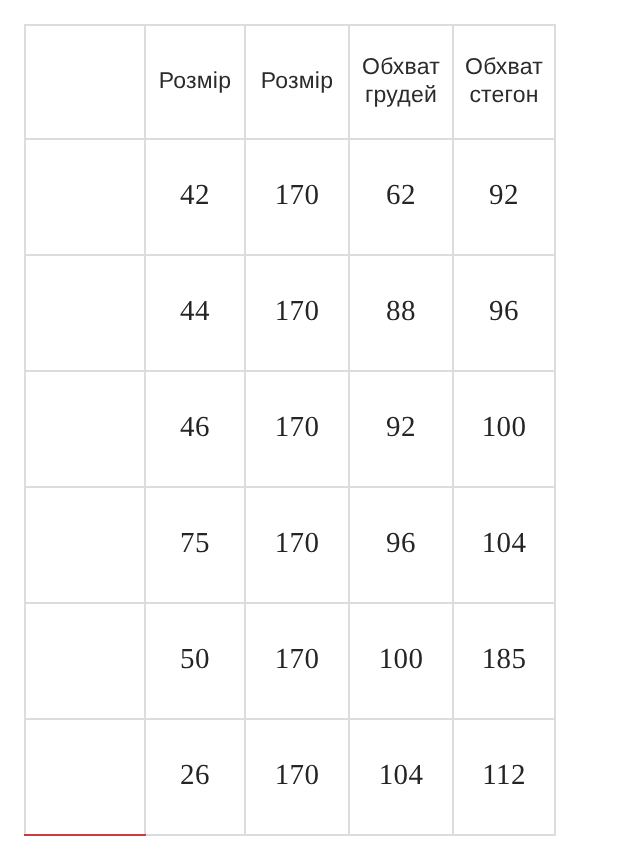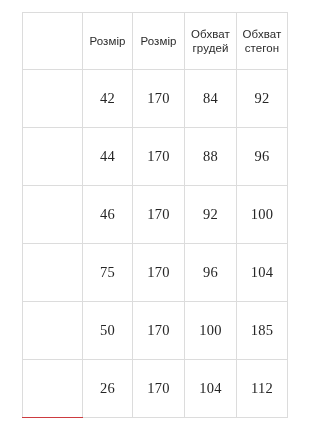--- a/index.html
+++ b/index.html
@@ -9,21 +9,21 @@
   }
   body {
     width: 310px;
     height: 430px;
     font-family: "Liberation Sans", sans-serif;
     -webkit-font-smoothing: antialiased;
   }
 
   #size-chart-wrap {
     position: absolute;
-    left: 22px;
+    left: 12px;
     top: 12px;
     width: 265px;
     height: 405px;
   }
 
   table.size-chart {
     width: 265px;
     height: 405px;
     border-collapse: collapse;
     table-layout: fixed;
@@ -129,21 +129,21 @@
           <span class="hl-1">Обхват</span>
           <span class="hl-2">стегон</span>
         </th>
       </tr>
     </thead>
     <tbody>
       <tr class="data-row">
         <td class="mark-cell">XS</td>
         <td class="num-cell">42</td>
         <td class="num-cell">170</td>
-        <td class="num-cell">84</td>
+        <td class="num-cell">62</td>
         <td class="num-cell">92</td>
       </tr>
       <tr class="data-row">
         <td class="mark-cell">S</td>
         <td class="num-cell">44</td>
         <td class="num-cell">170</td>
         <td class="num-cell">88</td>
         <td class="num-cell">96</td>
       </tr>
       <tr class="data-row">

